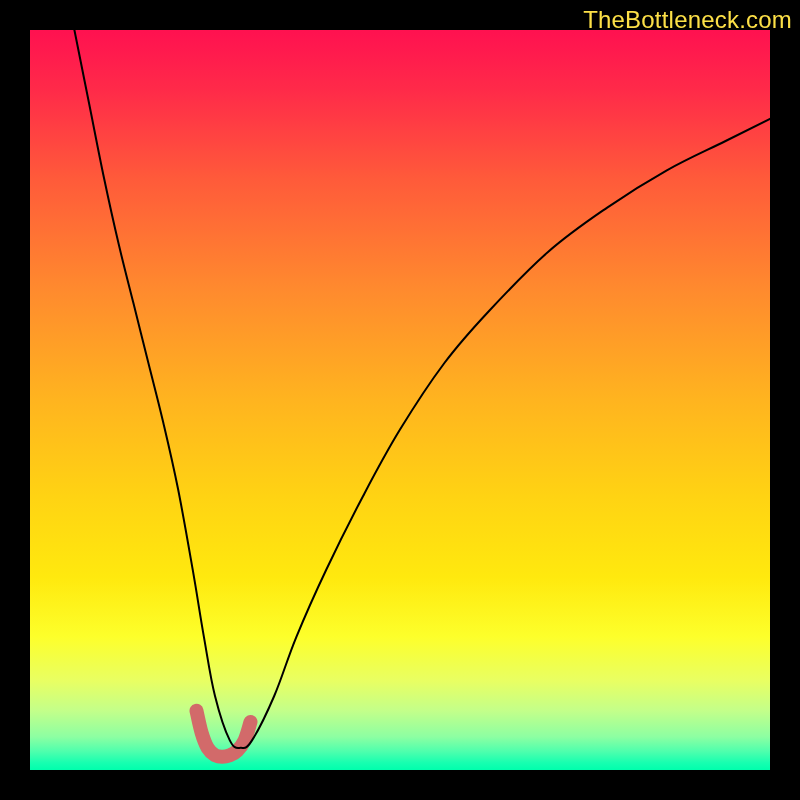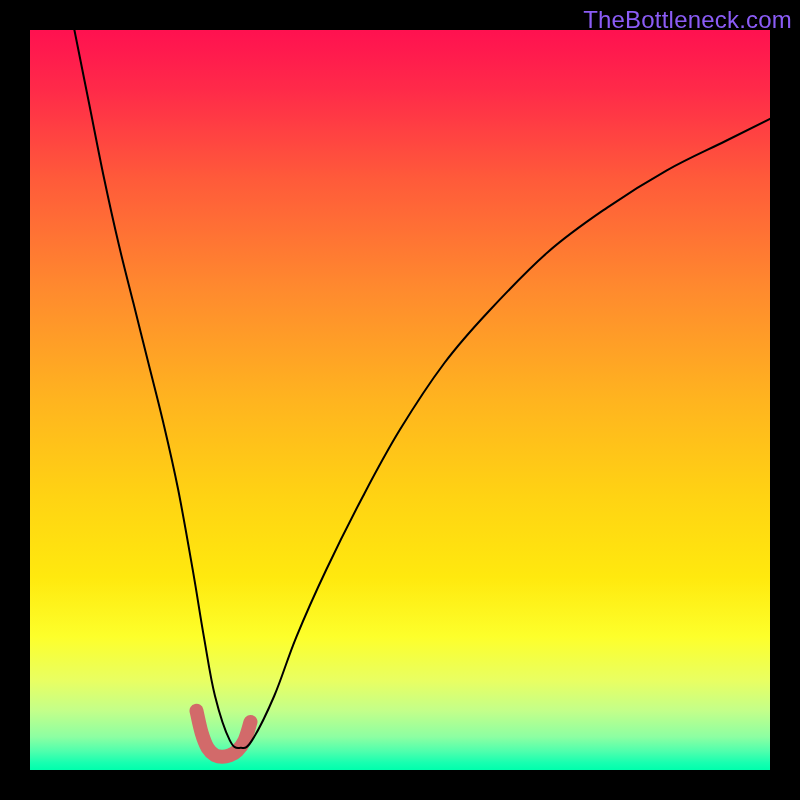--- a/index.html
+++ b/index.html
@@ -14,21 +14,21 @@
   .frame {
     position: relative;
     width: 800px;
     height: 800px;
     background: #000;
   }
   .watermark {
     position: absolute;
     top: 6px;
     right: 8px;
-    color: #8b5cf6;
+    color: #fde047;
     font-size: 24px;
     font-weight: 500;
     letter-spacing: 0.2px;
     z-index: 10;
     user-select: none;
   }
   .plot-area {
     position: absolute;
     left: 30px;
     top: 30px;

